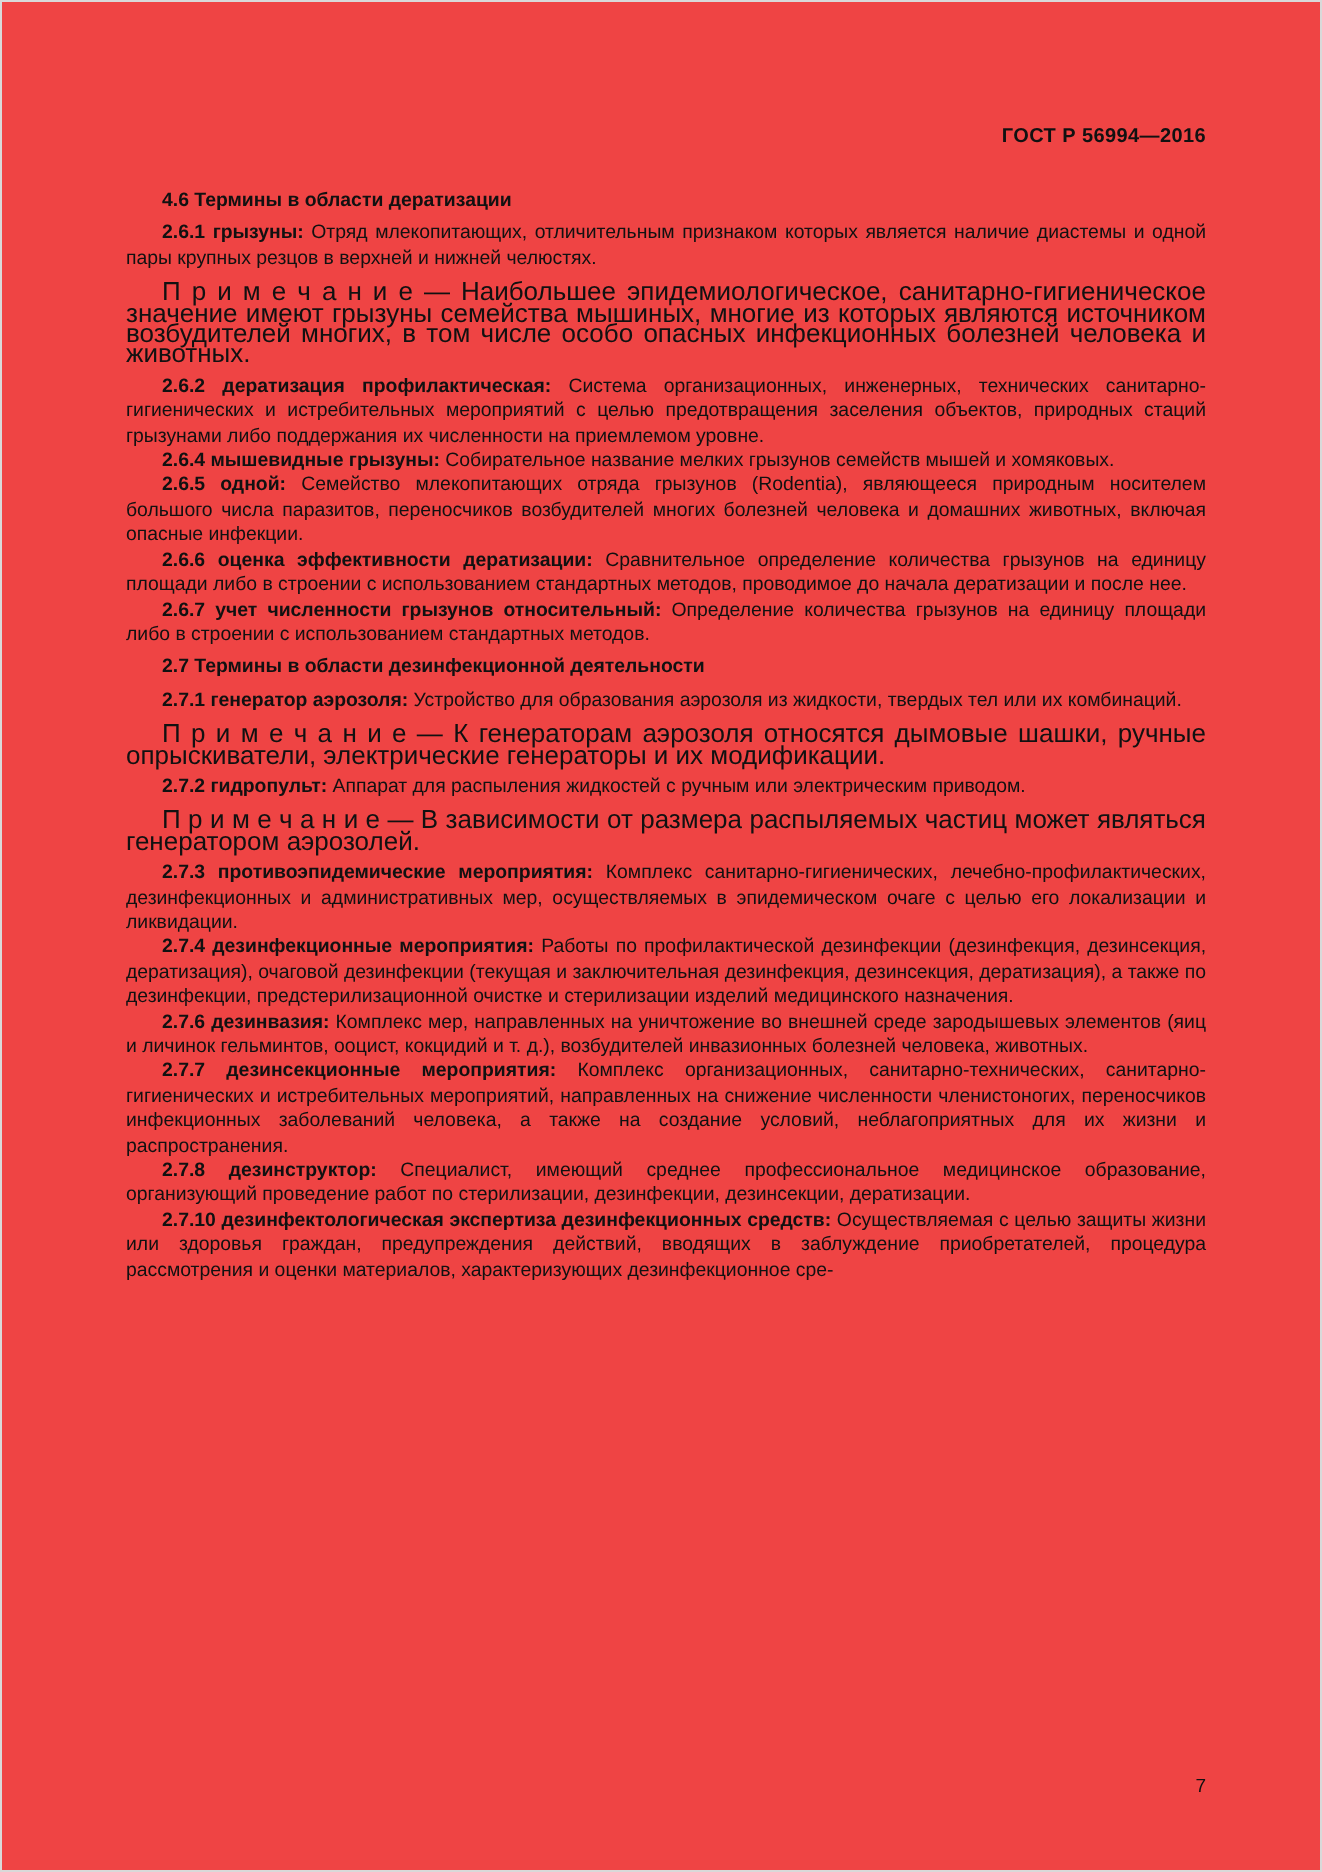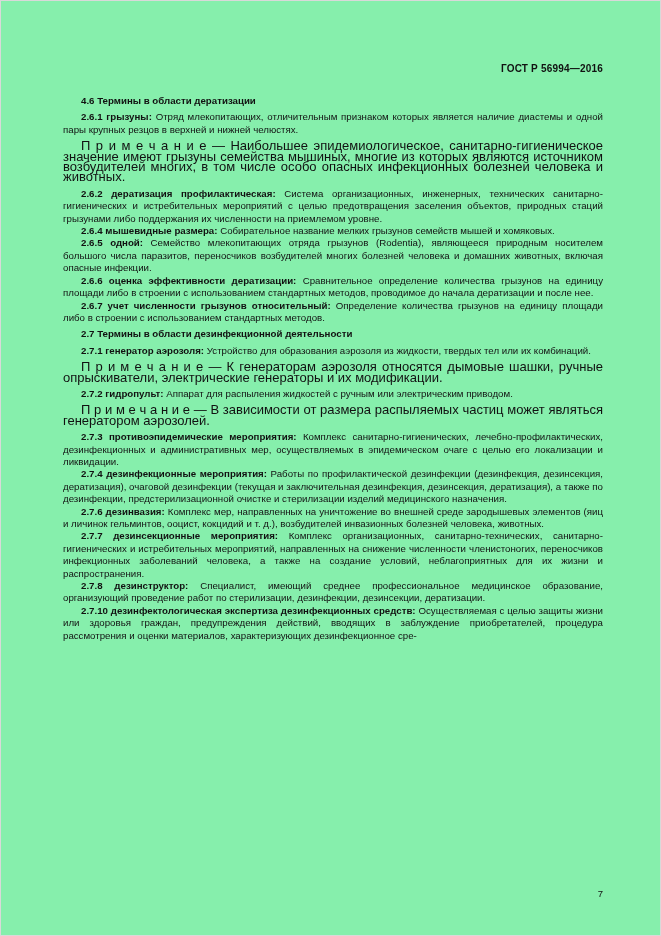--- a/index.html
+++ b/index.html
@@ -6,21 +6,21 @@
     margin: 0;
     padding: 0;
     background: #f2f2f2;
     font-family: "Liberation Sans", sans-serif;
   }
   .page {
     position: relative;
     width: 661px;
     height: 936px;
     margin: 0 auto;
-    background: #86efac;
+    background: #ef4444;
     border: 1px solid #d9d9d9;
     box-sizing: border-box;
     color: #111111;
     overflow: hidden;
   }
   .doc-header {
     position: absolute;
     top: 62px;
     left: 62px;
     width: 540px;
@@ -68,21 +68,21 @@
 <body>
 
 <div class="page">
   <div class="doc-header">ГОСТ Р 56994—2016</div>
 
   <div class="doc-content">
       <p class="heading">4.6 Термины в области дератизации</p>
       <p class="term"><span class="term-bold">2.6.1 грызуны: </span>Отряд млекопитающих, отличительным признаком которых является наличие диастемы и одной пары крупных резцов в верхней и нижней челюстях.</p>
       <p class="note"><span class="note-label">П р и м е ч а н и е — </span>Наибольшее эпидемиологическое, санитарно-гигиеническое значение имеют грызуны семейства мышиных, многие из которых являются источником возбудителей многих, в том числе особо опасных инфекционных болезней человека и животных.</p>
       <p class="term"><span class="term-bold">2.6.2 дератизация профилактическая: </span>Система организационных, инженерных, технических санитарно-гигиенических и истребительных мероприятий с целью предотвращения заселения объектов, природных стаций грызунами либо поддержания их численности на приемлемом уровне.</p>
-      <p class="term"><span class="term-bold">2.6.4 мышевидные размера: </span>Собирательное название мелких грызунов семейств мышей и хомяковых.</p>
+      <p class="term"><span class="term-bold">2.6.4 мышевидные грызуны: </span>Собирательное название мелких грызунов семейств мышей и хомяковых.</p>
       <p class="term"><span class="term-bold">2.6.5 одной: </span>Семейство млекопитающих отряда грызунов (Rodentia), являющееся природным носителем большого числа паразитов, переносчиков возбудителей многих болезней человека и домашних животных, включая опасные инфекции.</p>
       <p class="term"><span class="term-bold">2.6.6 оценка эффективности дератизации: </span>Сравнительное определение количества грызунов на единицу площади либо в строении с использованием стандартных методов, проводимое до начала дератизации и после нее.</p>
       <p class="term"><span class="term-bold">2.6.7 учет численности грызунов относительный: </span>Определение количества грызунов на единицу площади либо в строении с использованием стандартных методов.</p>
       <p class="heading">2.7 Термины в области дезинфекционной деятельности</p>
       <p class="term"><span class="term-bold">2.7.1 генератор аэрозоля: </span>Устройство для образования аэрозоля из жидкости, твердых тел или их комбинаций.</p>
       <p class="note"><span class="note-label">П р и м е ч а н и е — </span>К генераторам аэрозоля относятся дымовые шашки, ручные опрыскиватели, электрические генераторы и их модификации.</p>
       <p class="term"><span class="term-bold">2.7.2 гидропульт: </span>Аппарат для распыления жидкостей с ручным или электрическим приводом.</p>
       <p class="note"><span class="note-label">П р и м е ч а н и е — </span>В зависимости от размера распыляемых частиц может являться генератором аэрозолей.</p>
       <p class="term"><span class="term-bold">2.7.3 противоэпидемические мероприятия: </span>Комплекс санитарно-гигиенических, лечебно-профилактических, дезинфекционных и административных мер, осуществляемых в эпидемическом очаге с целью его локализации и ликвидации.</p>
       <p class="term"><span class="term-bold">2.7.4 дезинфекционные мероприятия: </span>Работы по профилактической дезинфекции (дезинфекция, дезинсекция, дератизация), очаговой дезинфекции (текущая и заключительная дезинфекция, дезинсекция, дератизация), а также по дезинфекции, предстерилизационной очистке и стерилизации изделий медицинского назначения.</p>

